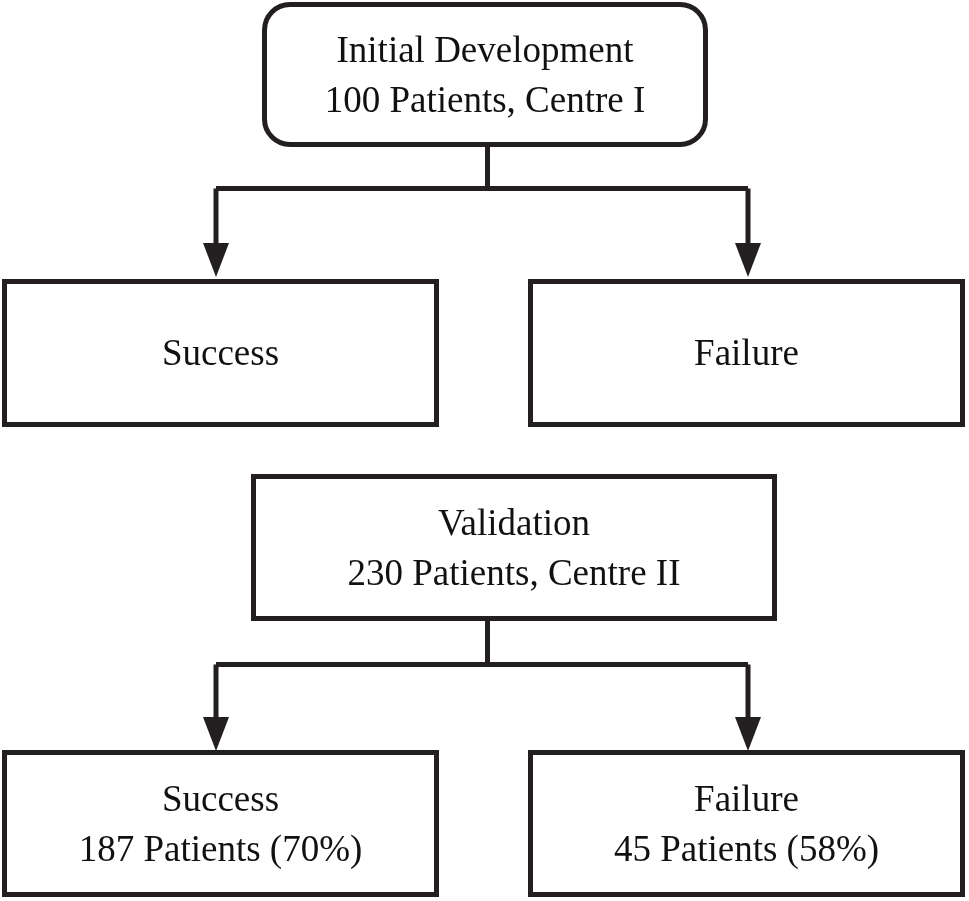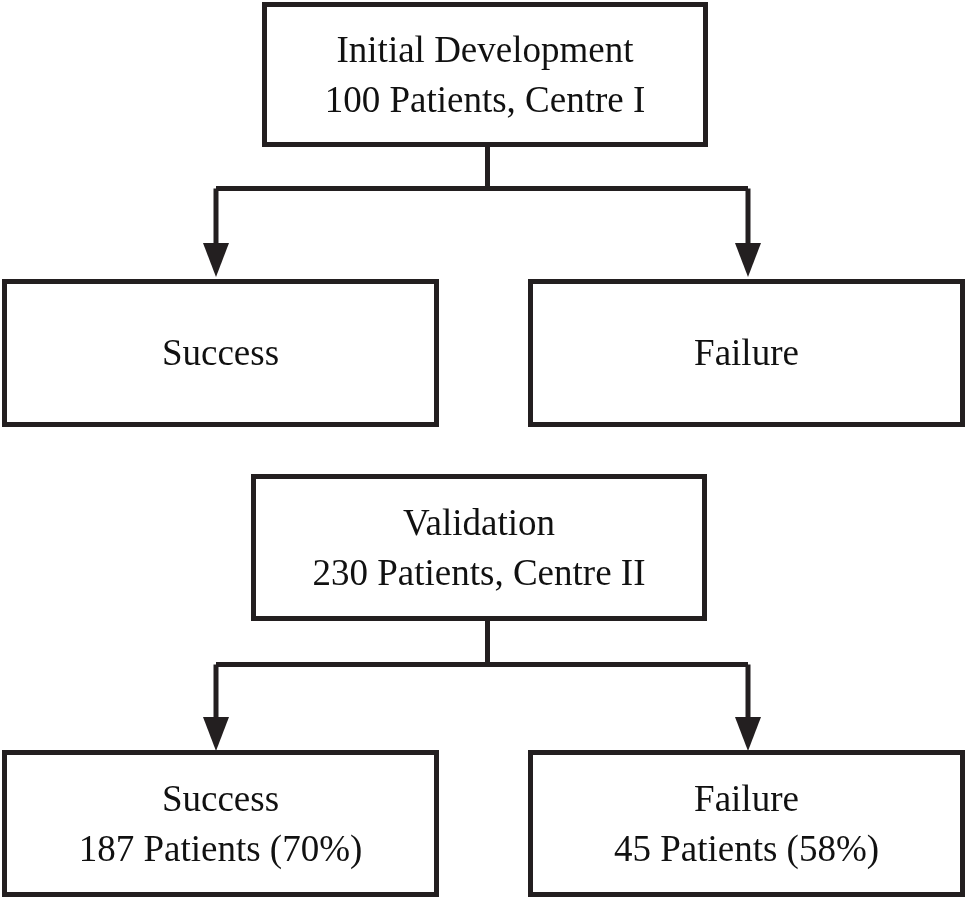--- a/index.html
+++ b/index.html
@@ -62,34 +62,34 @@
       <path d="M 748 664.5 L 748 718"></path>
     </g>
     <g fill="#231f20" stroke="none">
       <polygon points="203,243 229,243 216,277"></polygon>
       <polygon points="735,243 761,243 748,277"></polygon>
       <polygon points="203,717 229,717 216,751"></polygon>
       <polygon points="735,717 761,717 748,751"></polygon>
     </g>
   </svg>
 
-  <div class="node" style="left:262px; top:2px; width:446px; height:145px;">
+  <div class="node" style="left:262px; top:2px; width:446px; height:145px;border-radius:28px;">
     <span class="line">Initial Development</span>
     <span class="line">100 Patients, Centre I</span>
   </div>
 
   <div class="node" style="left:2px; top:279px; width:437px; height:148px;">
     <span class="line">Success</span>
   </div>
 
   <div class="node" style="left:528px; top:279px; width:437px; height:148px;">
     <span class="line">Failure</span>
   </div>
 
-  <div class="node" style="left:251px; top:474px; width:456px; height:147px;">
+  <div class="node" style="left:251px; top:474px; width:526px; height:147px;">
     <span class="line">Validation</span>
     <span class="line">230 Patients, Centre II</span>
   </div>
 
   <div class="node" style="left:2px; top:750px; width:437px; height:147px;">
     <span class="line">Success</span>
     <span class="line">187 Patients (70%)</span>
   </div>
 
   <div class="node" style="left:528px; top:750px; width:437px; height:147px;">

